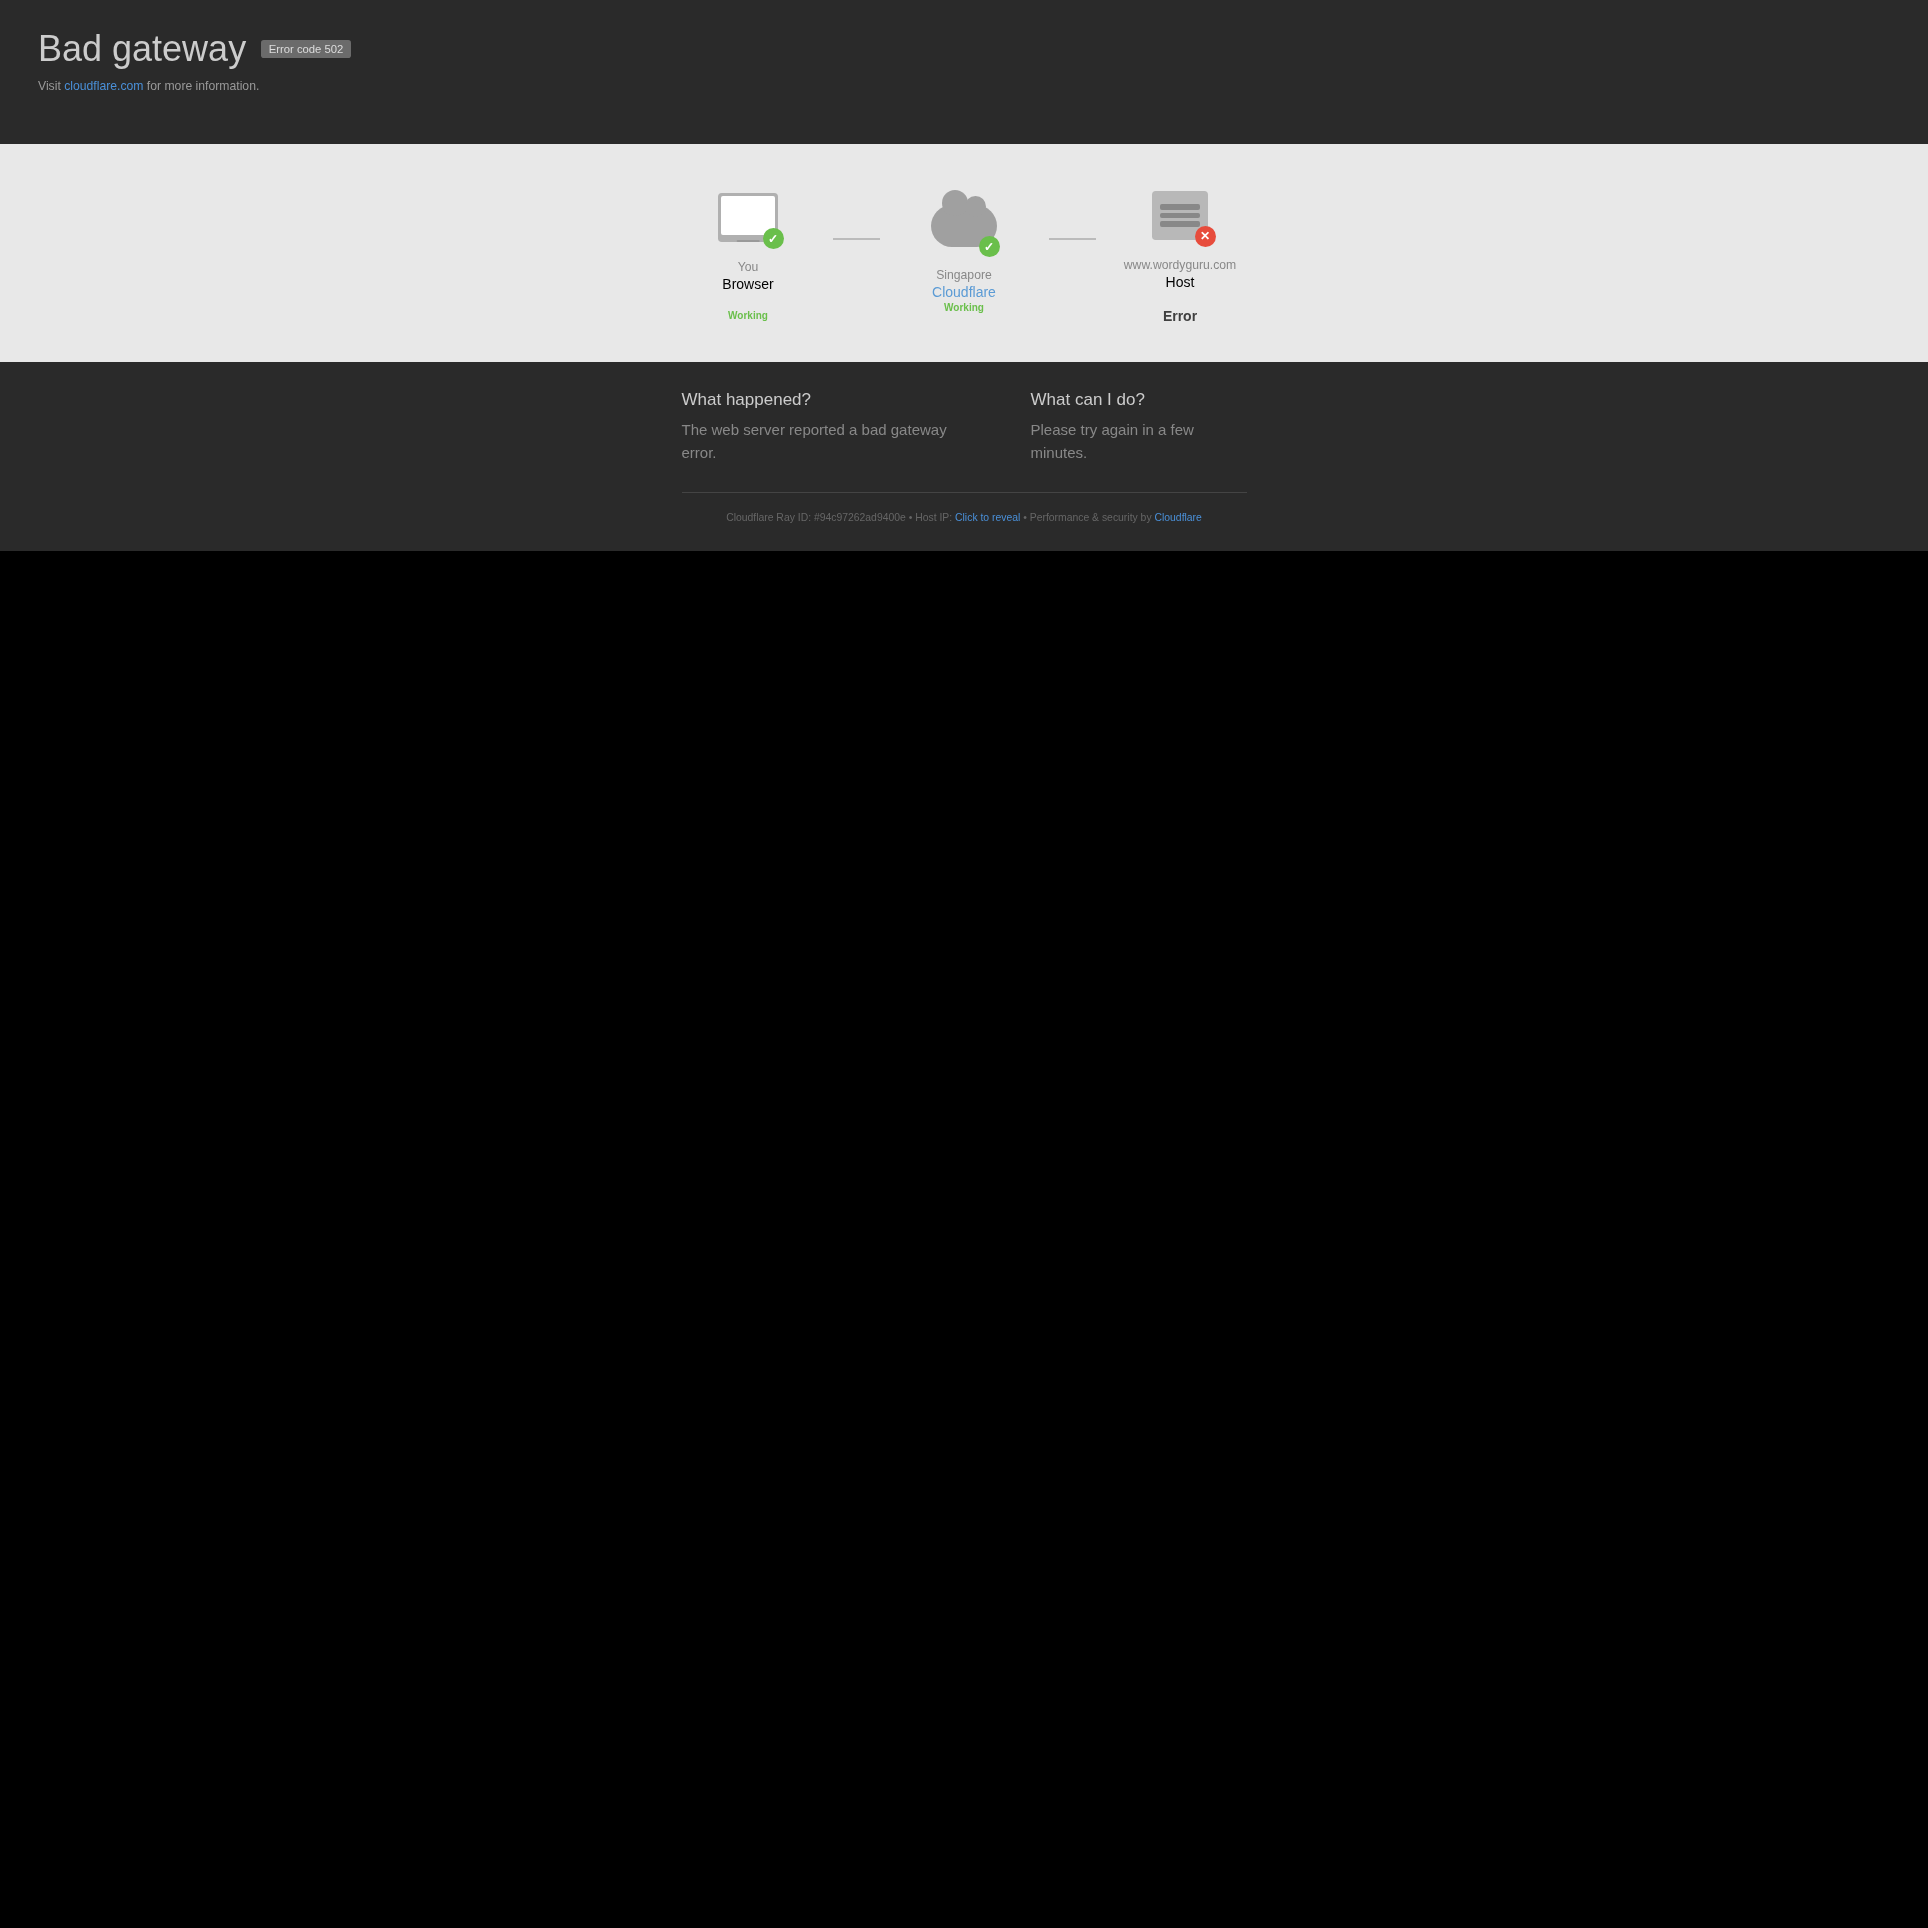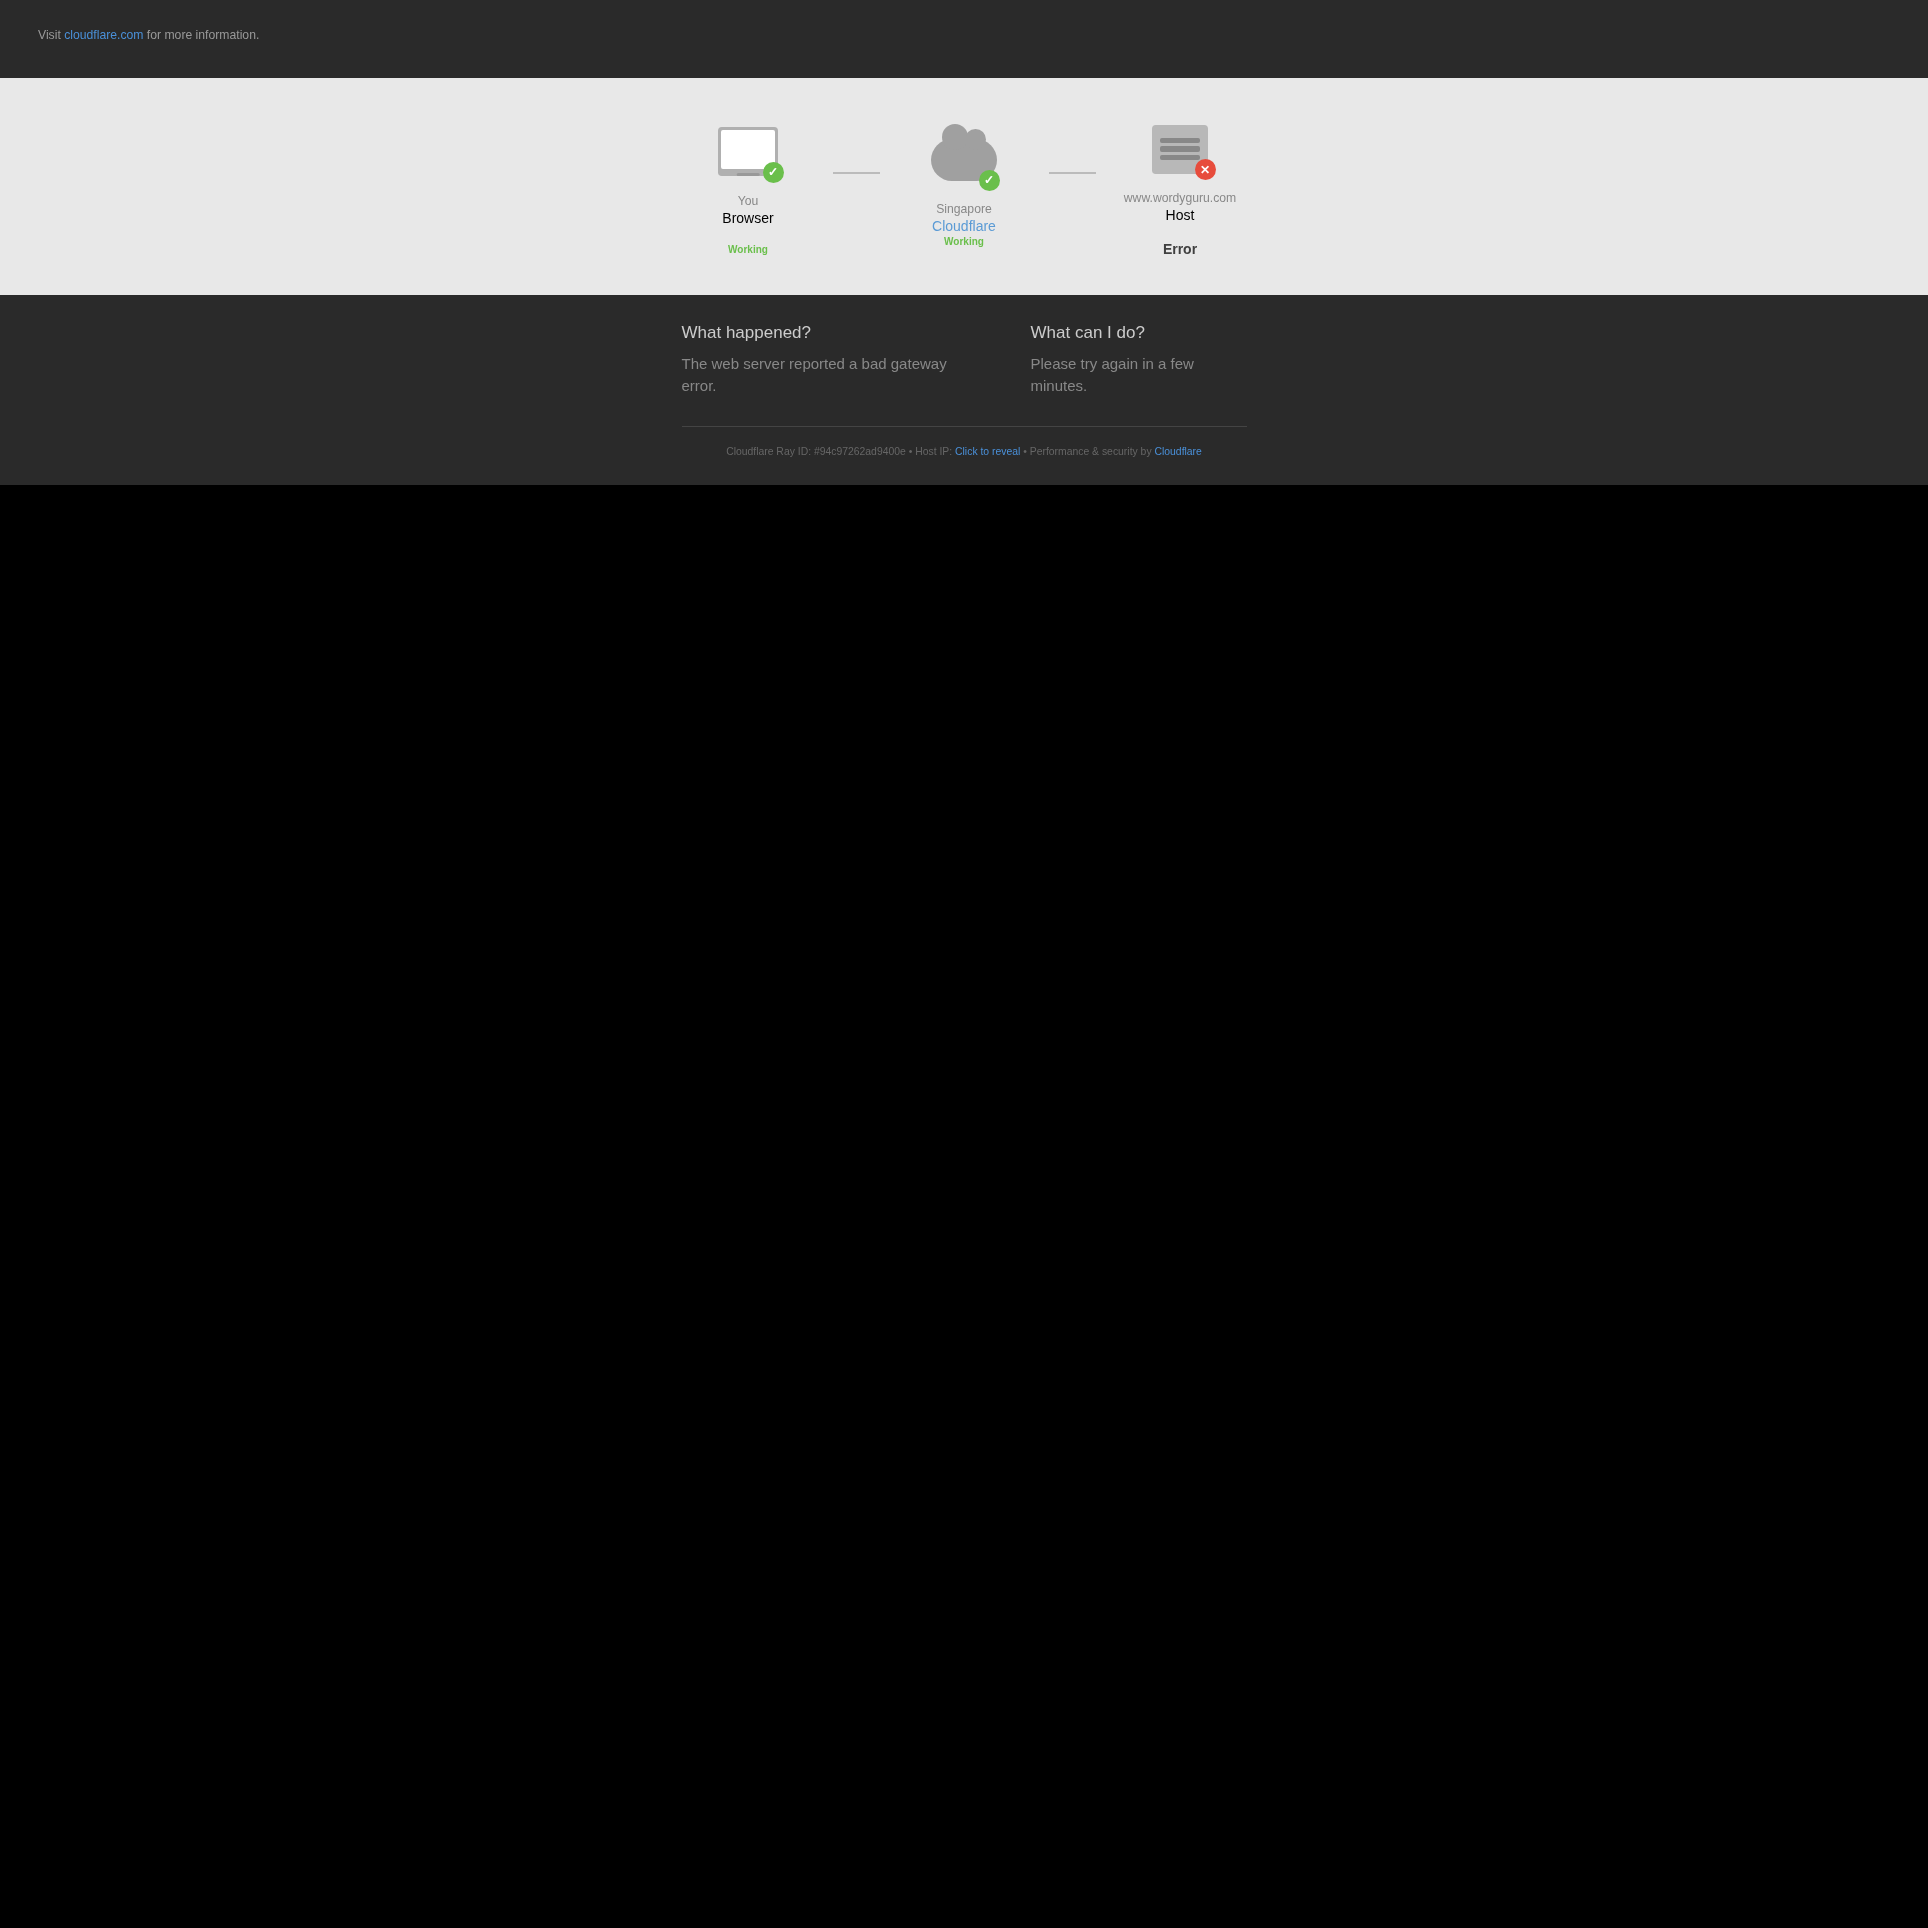--- a/index.html
+++ b/index.html
@@ -33,21 +33,21 @@
       color: #ddd;
       font-size: 11.3px;
       padding: 2.8px 7.5px;
       border-radius: 2.8px;
       font-weight: normal;
     }
 
     .visit-text {
       font-size: 12.2px;
       color: #999;
-      margin-bottom: 8px;
+      margin-bottom: 23px;
     }
 
     .visit-text a {
       color: #4a90d9;
       text-decoration: none;
     }
 
     .timestamp {
       font-size: 12.2px;
       color: #999;
@@ -277,20 +277,24 @@
       width: 47px;
       height: 1.9px;
       background: #bbb;
       margin-top: -28px;
     }
   </style>
 </head>
 <body>
 
 <div class="top-header">
+  <div class="error-title-row">
+    <h1 class="error-title">Bad gateway</h1>
+    <span class="error-badge">Error code 502</span>
+  </div>
   <p class="visit-text">
     <span>Visit </span><a href="#">cloudflare.com</a><span> for more information.</span>
   </p>
 </div>
 
 <div class="middle-section">
   <div class="nodes-wrapper">
 
     <div class="status-node">
       <div class="node-icon-container">

